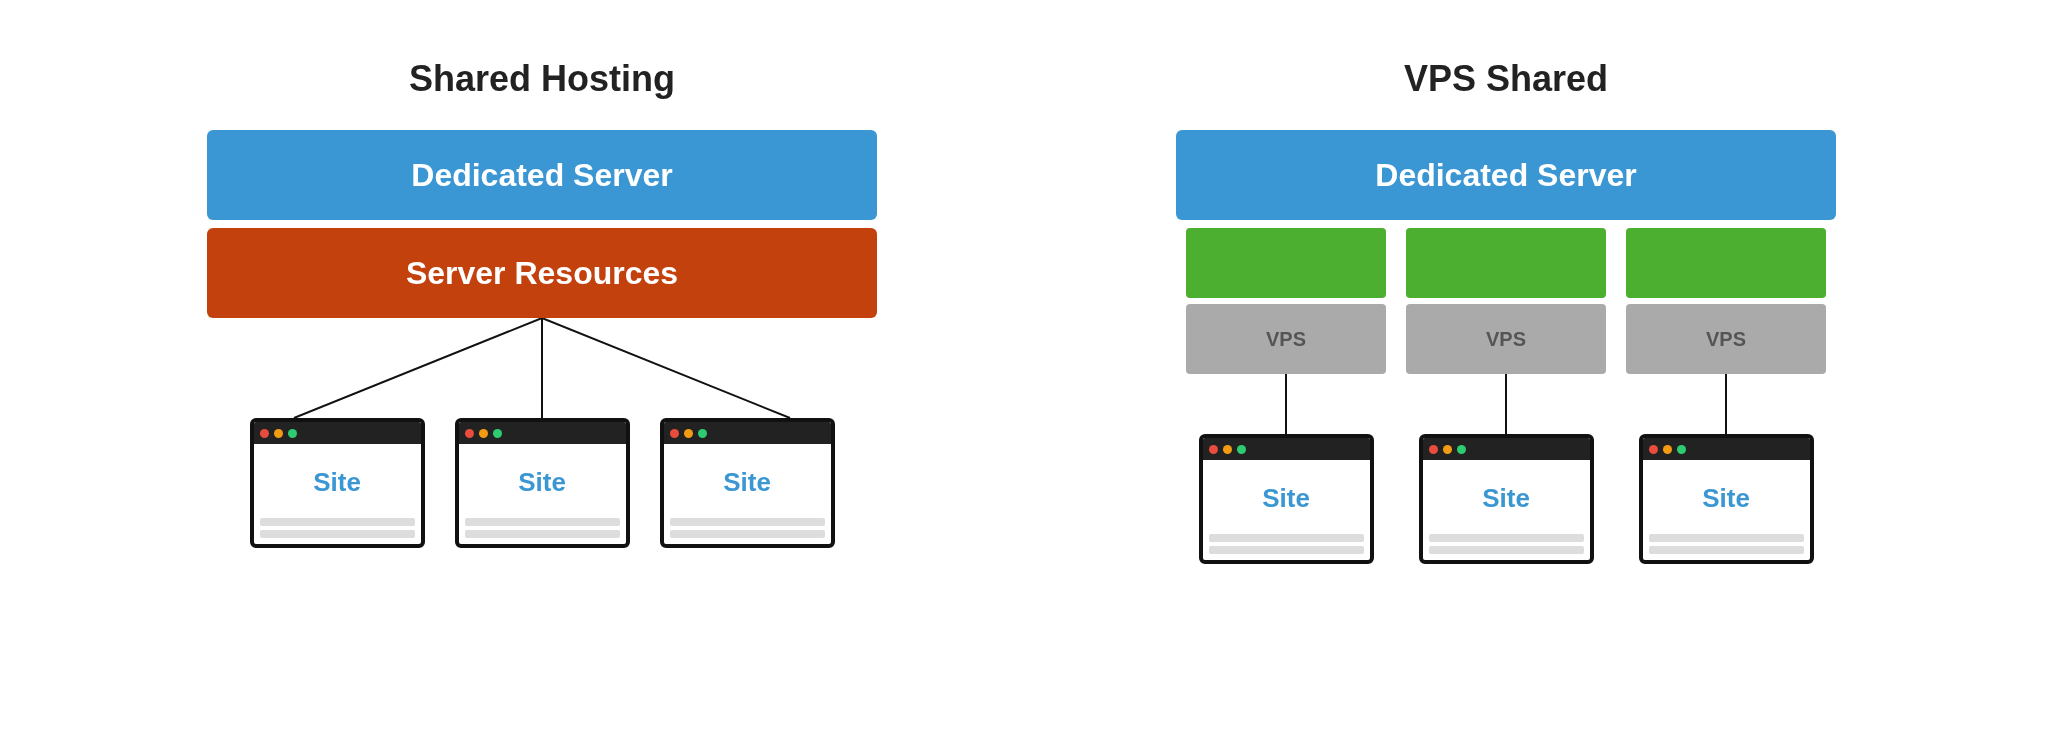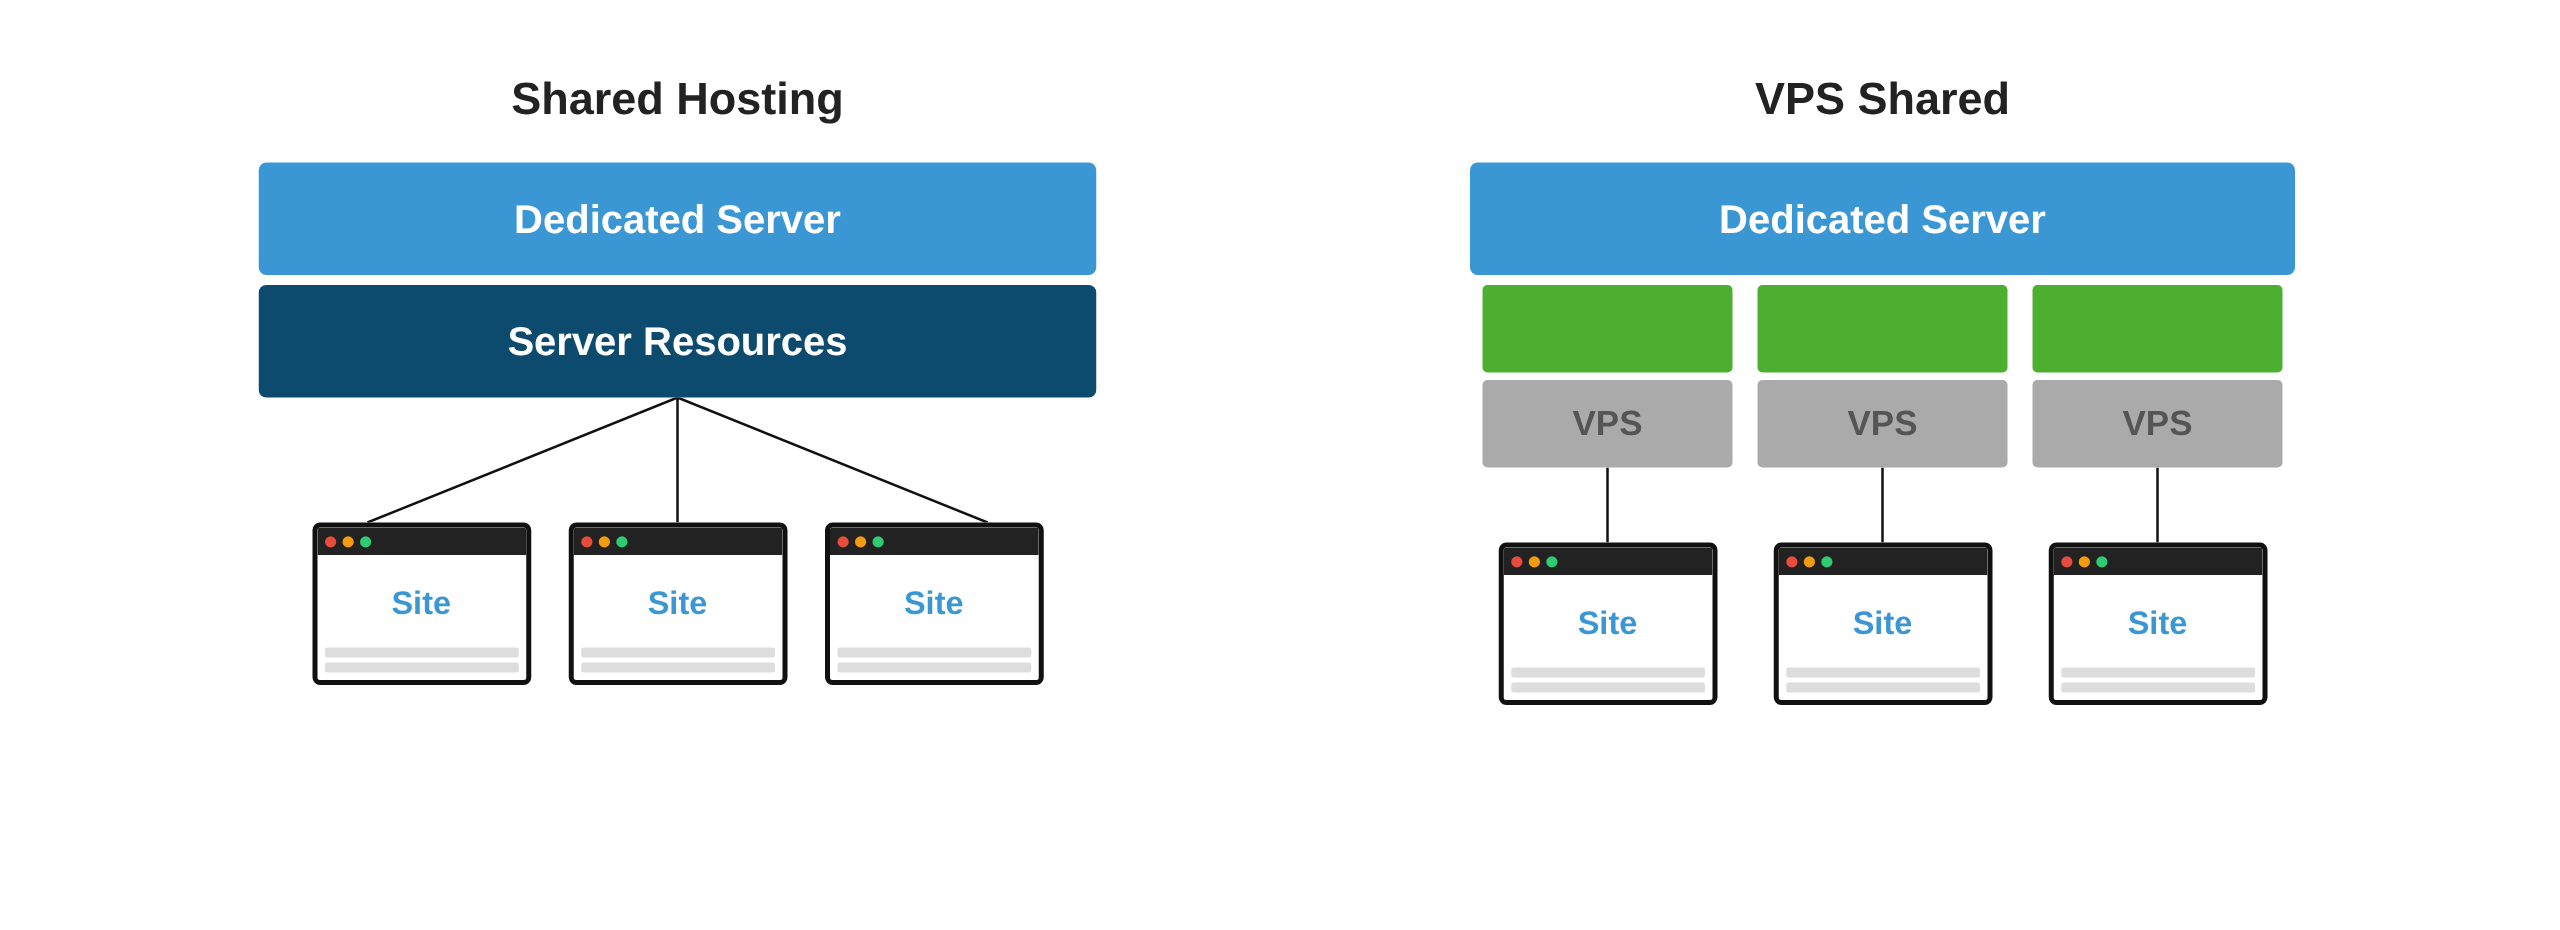--- a/index.html
+++ b/index.html
@@ -41,21 +41,21 @@
       display: flex;
       align-items: center;
       justify-content: center;
       color: white;
       font-size: 32px;
       font-weight: bold;
     }
     .resources-block {
       width: 670px;
       height: 90px;
-      background: #0c4a6e;
+      background: #c2410c;
       border-radius: 6px;
       display: flex;
       align-items: center;
       justify-content: center;
       color: white;
       font-size: 32px;
       font-weight: bold;
       margin-top: 8px;
     }
     
@@ -137,21 +137,21 @@
     }
     .vps-label-block {
       width: 200px;
       height: 70px;
       background: #aaa;
       border-radius: 4px;
       margin-top: 6px;
       display: flex;
       align-items: center;
       justify-content: center;
-      font-size: 28px;
+      font-size: 20px;
       font-weight: bold;
       color: #555;
     }
     .vps-server-block {
       width: 660px;
       height: 90px;
       background: #3b97d3;
       border-radius: 6px;
       display: flex;
       align-items: center;

